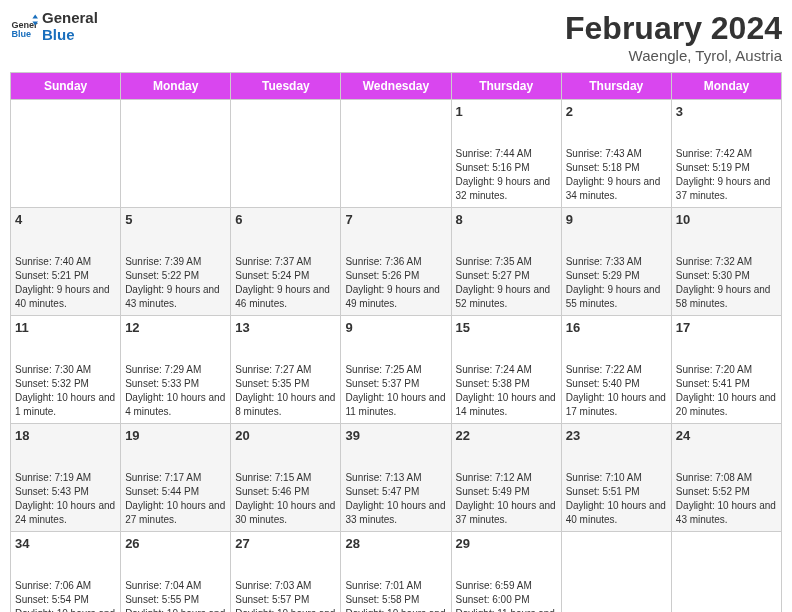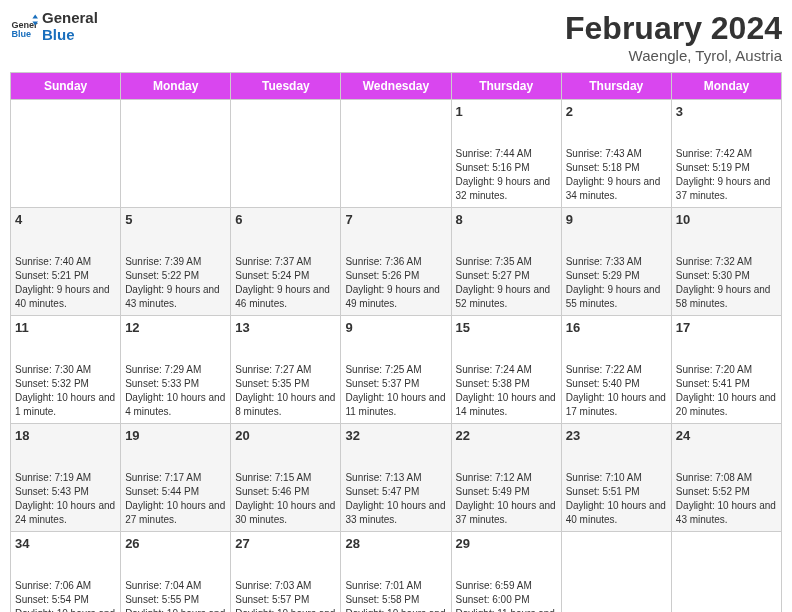--- a/index.html
+++ b/index.html
@@ -201,21 +201,21 @@
         </td>
         <td>
           <span class="day-number">19</span>
           <div class="day-info">Sunrise: 7:17 AM<br>Sunset: 5:44 PM<br>Daylight: 10 hours and 27 minutes.</div>
         </td>
         <td>
           <span class="day-number">20</span>
           <div class="day-info">Sunrise: 7:15 AM<br>Sunset: 5:46 PM<br>Daylight: 10 hours and 30 minutes.</div>
         </td>
         <td>
-          <span class="day-number">32</span>
+          <span class="day-number">39</span>
           <div class="day-info">Sunrise: 7:13 AM<br>Sunset: 5:47 PM<br>Daylight: 10 hours and 33 minutes.</div>
         </td>
         <td>
           <span class="day-number">22</span>
           <div class="day-info">Sunrise: 7:12 AM<br>Sunset: 5:49 PM<br>Daylight: 10 hours and 37 minutes.</div>
         </td>
         <td>
           <span class="day-number">23</span>
           <div class="day-info">Sunrise: 7:10 AM<br>Sunset: 5:51 PM<br>Daylight: 10 hours and 40 minutes.</div>
         </td>

